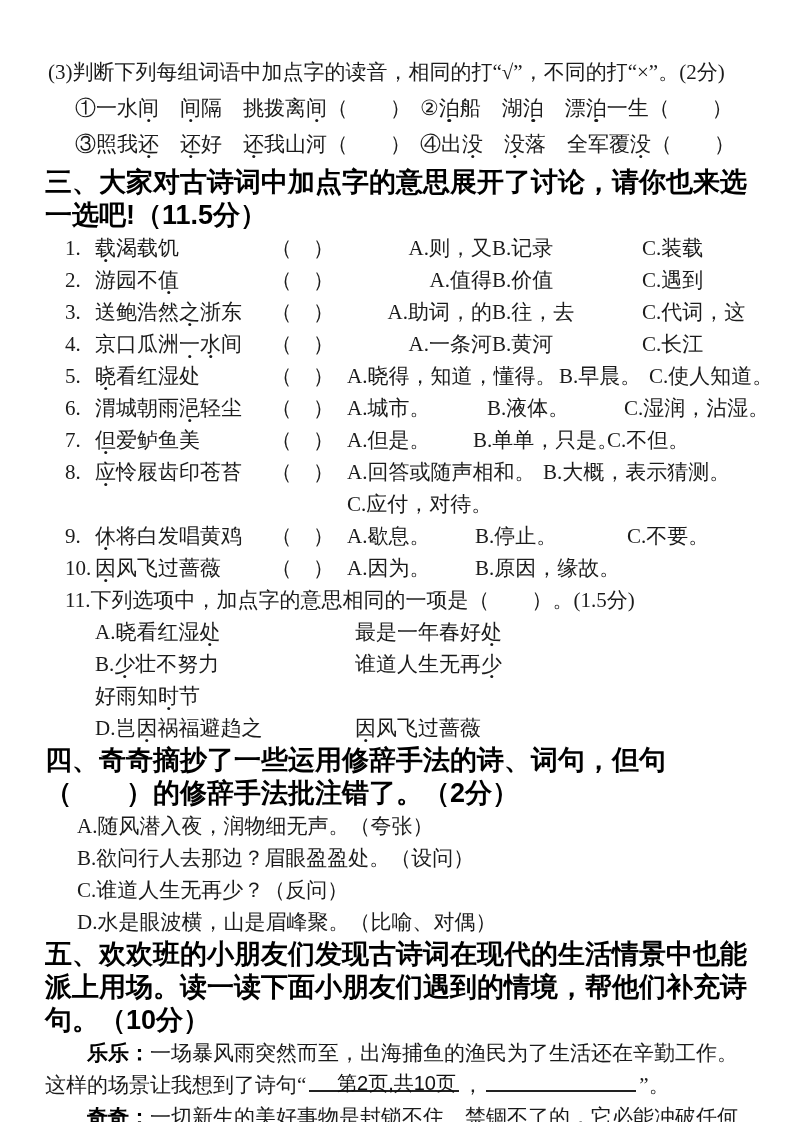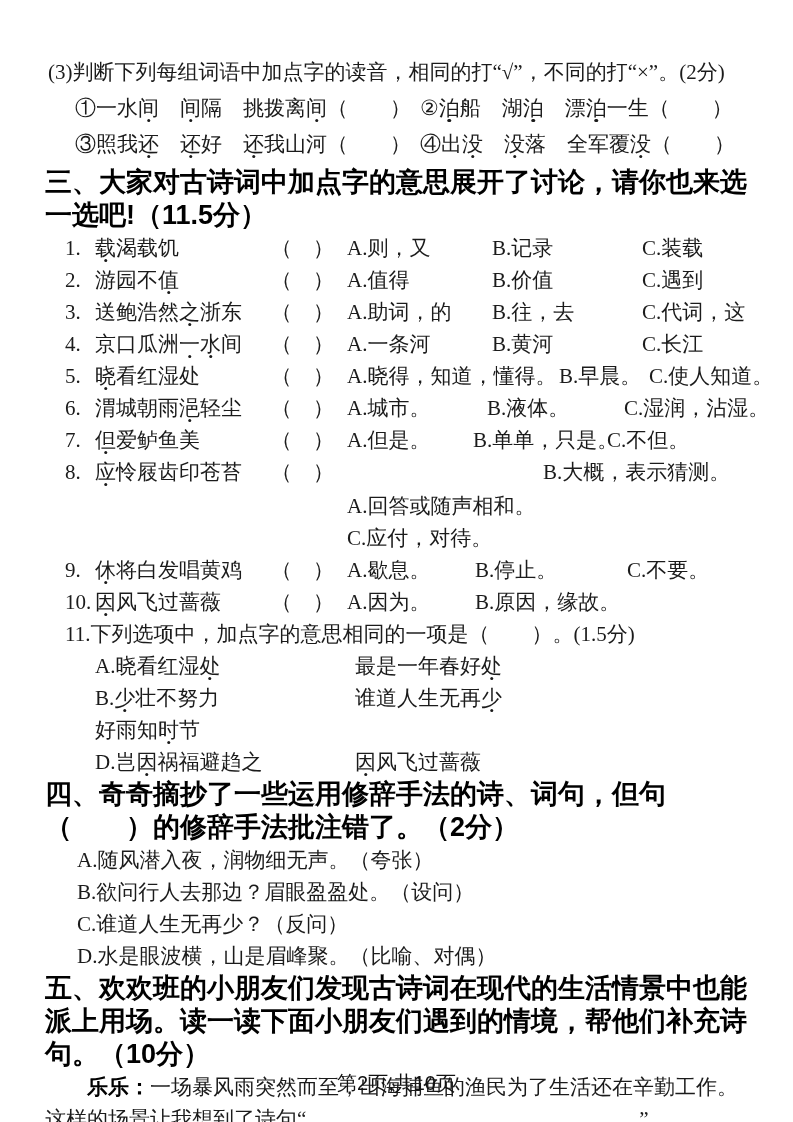--- a/index.html
+++ b/index.html
@@ -21,26 +21,26 @@
     font-family:"Liberation Sans","DejaVu Sans",sans-serif;
     font-weight:700; color:#000; font-size:27px; line-height:33px; margin-top:6px;
   }
   .heading.tight { margin-top:0; }
 
   .s3row { display:flex; padding-left:20px; }
   .s3row .num  { flex:0 0 30px; }
   .s3row .stem { flex:0 0 176px; }
   .s3row .paren{ flex:0 0 76px; }
   .s3row .opt  { flex:0 0 auto; white-space:nowrap; }
-  .r0 .o0,.r1 .o0,.r2 .o0,.r3 .o0 { width:145px; }
+  .r0 .o0,.r1 .o0,.r2 .o0,.r3 .o0 { width:145px;text-align:right; }
   .r0 .o1,.r1 .o1,.r2 .o1,.r3 .o1 { width:150px; }
   .r4 .o0 { width:212px; }  .r4 .o1 { width:90px; }
   .r5 .o0 { width:140px; }  .r5 .o1 { width:137px; }
   .r6 .o0 { width:126px; }  .r6 .o1 { width:134px; }
-  .r7 .o0 { width:196px;margin-top:34px; }
+  .r7 .o0 { width:196px; }
   .r9 .o0 { width:128px; }  .r9 .o1 { width:152px; }
   .r10 .o0 { width:128px; }
 
   .q11-line { padding-left:20px; }
   .pair { display:flex; padding-left:50px; }
   .pair .left  { flex:0 0 260px; }
   .pair .right { flex:1; }
 
   .s4item { padding-left:32px; }
 

